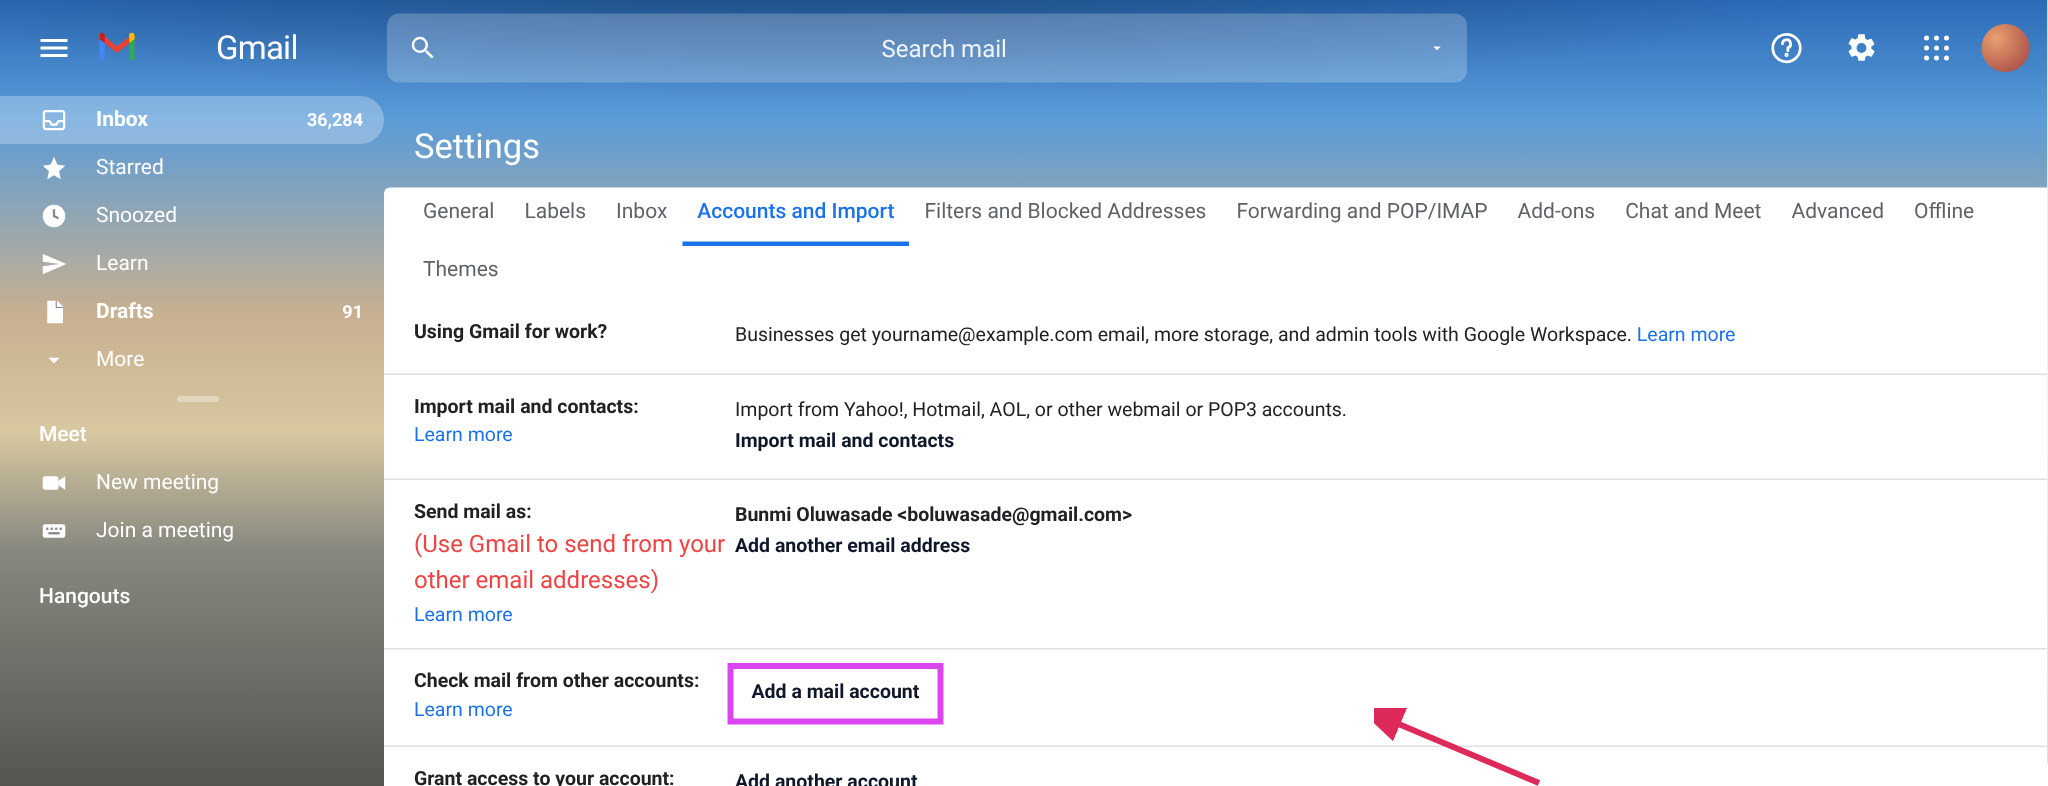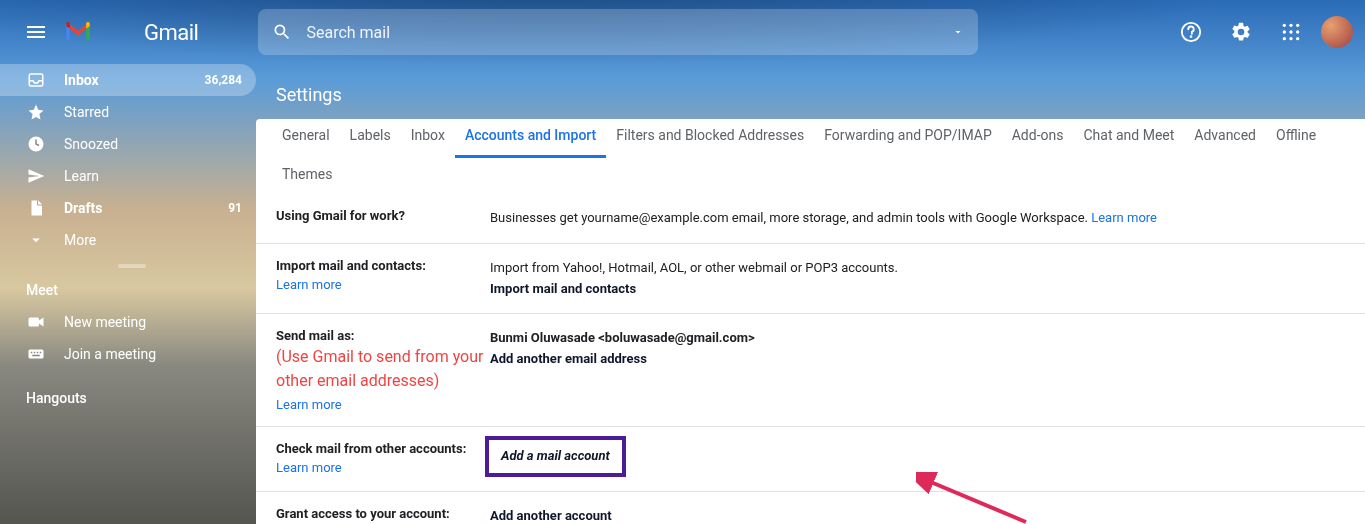--- a/index.html
+++ b/index.html
@@ -12,54 +12,54 @@
                 z-index: -1; }
   .header { display: flex; align-items: center; height: 64px; padding: 0 12px; color: #fff; }
   .hamburger { width: 48px; height: 48px; display: flex; align-items: center; justify-content: center; border-radius: 50%; cursor: pointer; }
   .hamburger-lines { width: 18px; height: 12px; border-top: 2px solid #fff; border-bottom: 2px solid #fff; position: relative; }
   .hamburger-lines::after { content: ''; position: absolute; top: 3px; left: 0; width: 100%; height: 2px; background: #fff; }
   .logo-wrap { display: flex; align-items: center; margin-left: 4px; gap: 44px; }
   .gmail-logo { width: 28px; height: 22px; margin-right: 8px; }
   .logo-text { font-size: 22px; color: #fff; letter-spacing: -0.5px; }
   .search-box { margin-left: 60px; width: 720px; height: 46px; background: rgba(255,255,255,0.22); border-radius: 8px;
                 display: flex; align-items: center; padding: 0 14px; }
-  .search-input { background: transparent; border: none; color: #fff; font-size: 16px; margin-left: 14px; flex: 1; outline: none; }
+  .search-input { background: transparent; border: none; color: #fff; font-size: 16px; margin-left: 14px; flex: 1; outline: none; text-align: center; }
   .search-input::placeholder { color: rgba(255,255,255,0.9); }
   .dropdown-arrow { margin-left: auto; }
   .header-right { margin-left: auto; display: flex; align-items: center; gap: 10px; }
   .header-icon { width: 40px; height: 40px; display: flex; align-items: center; justify-content: center; border-radius: 50%; cursor: pointer; }
   .avatar { width: 32px; height: 32px; border-radius: 50%; background: radial-gradient(circle at 30% 30%, #e8a070, #a04040); }
   .sidebar { position: absolute; top: 64px; left: 0; width: 256px; color: #fff; }
   .compose-btn { margin: 16px 8px 16px 10px; background: #fff; color: #3c4043; border-radius: 24px; height: 48px;
                  width: 142px; display: flex; align-items: center; padding: 0 20px; box-shadow: 0 1px 3px rgba(0,0,0,0.3); cursor: pointer; }
   .compose-plus { width: 20px; height: 20px; margin-right: 14px; }
   .nav-list { list-style: none; }
   .nav-item { display: flex; align-items: center; height: 32px; padding: 0 14px 0 26px; font-size: 14px;
               border-radius: 0 16px 16px 0; cursor: pointer; color: #fff; }
   .nav-item.active { background: rgba(255,255,255,0.28); font-weight: 700; }
   .nav-item .nav-icon { width: 20px; height: 20px; margin-right: 18px; display: flex; align-items: center; justify-content: center; }
   .nav-item .nav-count { margin-left: auto; font-size: 12px; }
   .grab-handle { width: 28px; height: 4px; background: rgba(255,255,255,0.35); border-radius: 2px; margin: 8px auto 6px 118px; }
   .section-title { font-size: 14px; font-weight: 500; padding: 8px 0 8px 26px; color: #fff; }
   .main { position: absolute; top: 64px; left: 256px; right: 0; bottom: 0; color: #fff; }
-  .settings-title { font-size: 18px; font-weight: 400; padding: 20px 0 14px 20px; color: #fff; }
+  .settings-title { font-size: 23px; font-weight: 400; padding: 20px 0 14px 20px; color: #fff; }
   .settings-panel { background: #fff; color: #202124; border-radius: 4px 0 0 0; margin-left: 0; }
   .tab-row { display: flex; flex-wrap: wrap; padding: 0 16px; font-size: 14px; color: #5f6368; }
   .tab { padding: 8px 10px 12px; cursor: pointer; white-space: nowrap; }
   .tab.active { color: #1a73e8; border-bottom: 3px solid #1a73e8; font-weight: 500; }
   .section { padding: 14px 20px 14px 20px; border-bottom: 1px solid #e0e0e0; display: flex; font-size: 13px; }
   .section-label { width: 214px; flex-shrink: 0; }
   .section-label .label-title { font-weight: 700; color: #202124; }
   .section-label .label-sub { font-size: 16px; color: #ef4444; margin-top: 2px; line-height: 1.5; }
   .section-label .label-learn { color: #1a73e8; font-size: 13px; margin-top: 4px; display: block; cursor: pointer; }
   .section-body { flex: 1; color: #202124; line-height: 1.6; }
   .section-body .link-blue { color: #1a73e8; cursor: pointer; }
   .section-body .link-bold { color: #0f172a; font-weight: 700; cursor: pointer; }
   .edit-info { color: #1a73e8; font-size: 13px; cursor: pointer; padding-right: 10px; }
-  .red-box { border: 4px solid #4c1d95; display: inline-block; padding: 6px 12px; margin-top: -5px; margin-left: -5px; font-style: italic; }
+  .red-box { border: 4px solid #d946ef; display: inline-block; padding: 6px 12px; margin-top: -5px; margin-left: -5px; }
   .annotation-arrow { position: absolute; top: 408px; left: 660px; pointer-events: none; }
   svg { display: block; }
 </style>
 </head>
 <body>
 
 <div class="bg-image"></div>
 <div class="bg-overlay"></div>
 
 <div class="header">

